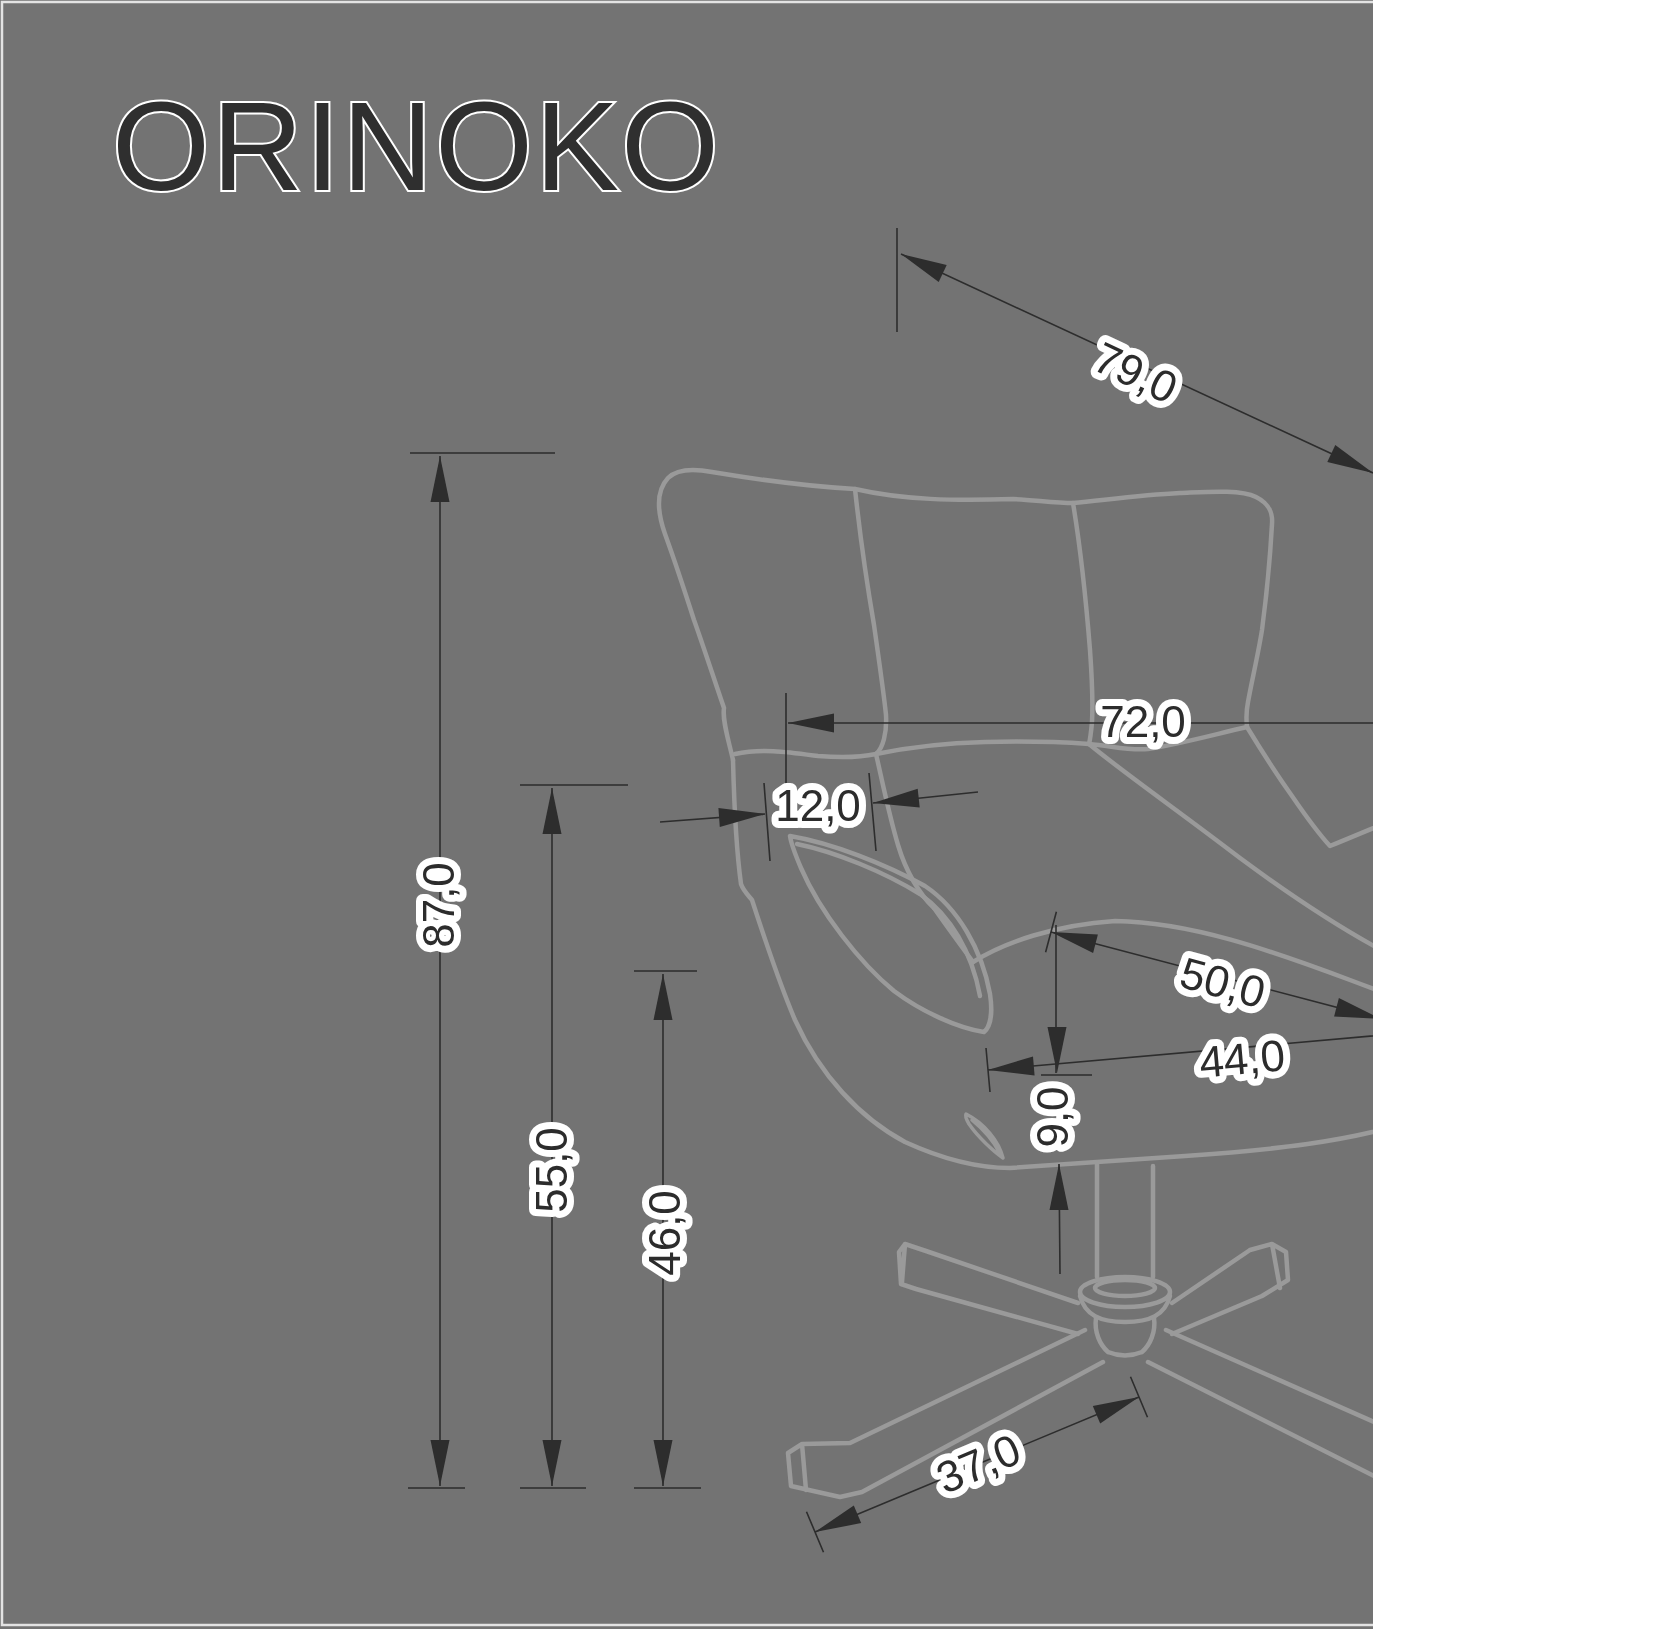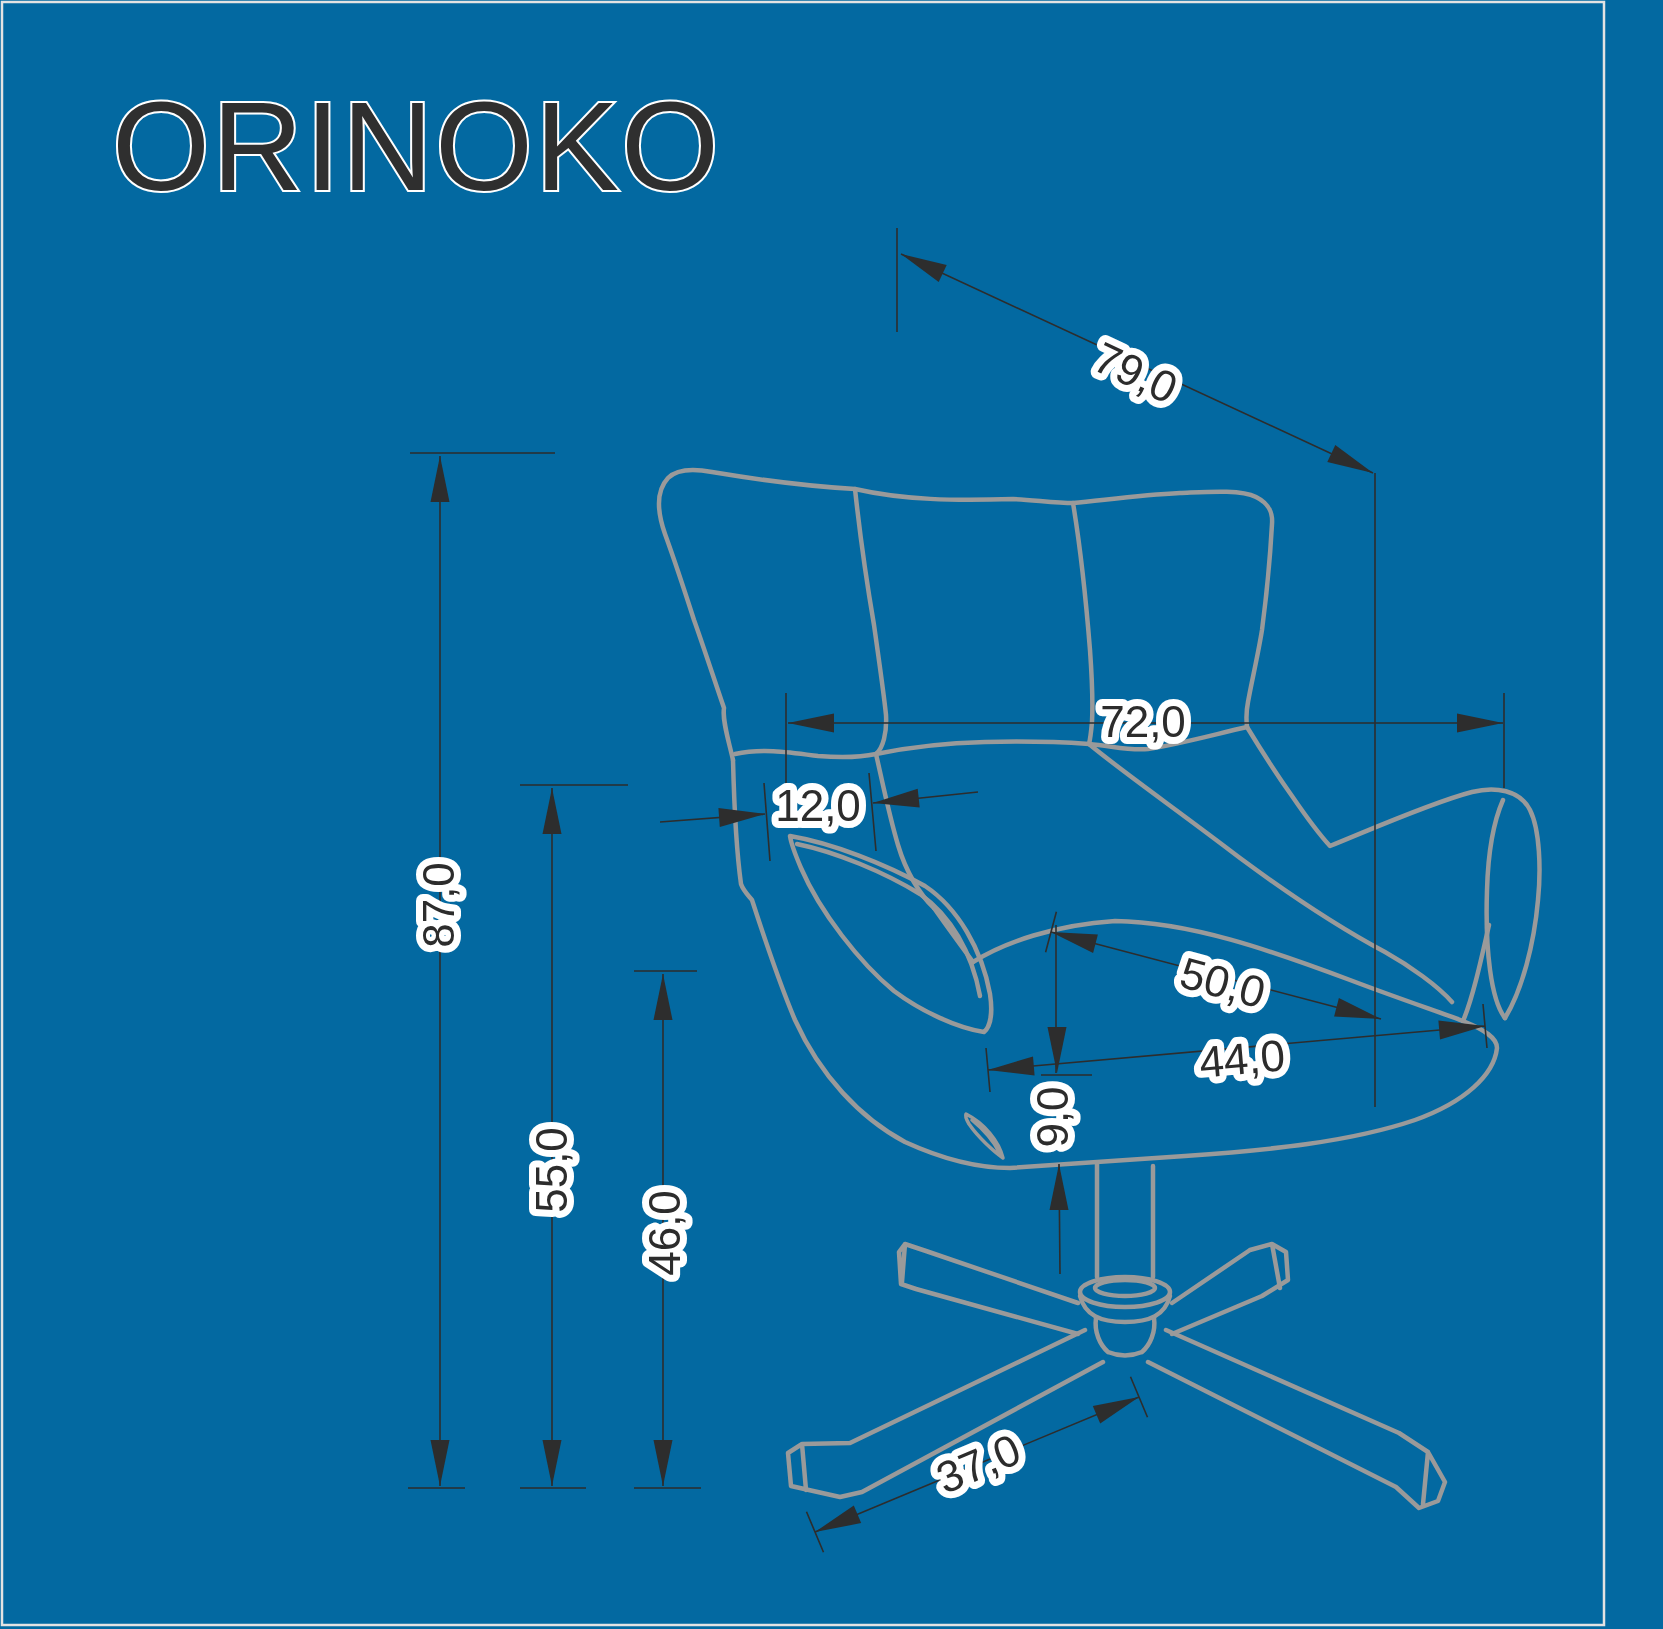--- a/index.html
+++ b/index.html
@@ -1,16 +1,16 @@
 <!DOCTYPE html>
 <html><head>
 <meta charset="utf-8">
 <style>
   html,body{margin:0;padding:0;background:#fff;}
-  .page{position:relative;width:1663px;height:1629px;background:#0369a1;overflow:hidden;
+  .page{position:relative;width:1373px;height:1629px;background:#737373;overflow:hidden;
         font-family:"Liberation Sans",sans-serif;}
   svg{position:absolute;left:0;top:0;}
   .dim-label{font-family:"Liberation Sans",sans-serif;font-size:44px;fill:#2c2c2c;
              paint-order:stroke;stroke:#ffffff;stroke-width:14px;stroke-linejoin:round;}
   .title{font-family:"Liberation Sans",sans-serif;font-size:126px;fill:#2f2f2f;letter-spacing:2px;
          paint-order:stroke;stroke:#ffffff;stroke-width:4px;}
   .chair{stroke:#9a9a9a;stroke-width:4.5;fill:none;stroke-linecap:round;stroke-linejoin:round;}
   .dim{stroke:#2d2d2d;stroke-width:1.6;fill:none;}
   .arrow{fill:#2d2d2d;stroke:none;}
   .frame{stroke:#e3e3e3;stroke-width:2.5;fill:none;}

